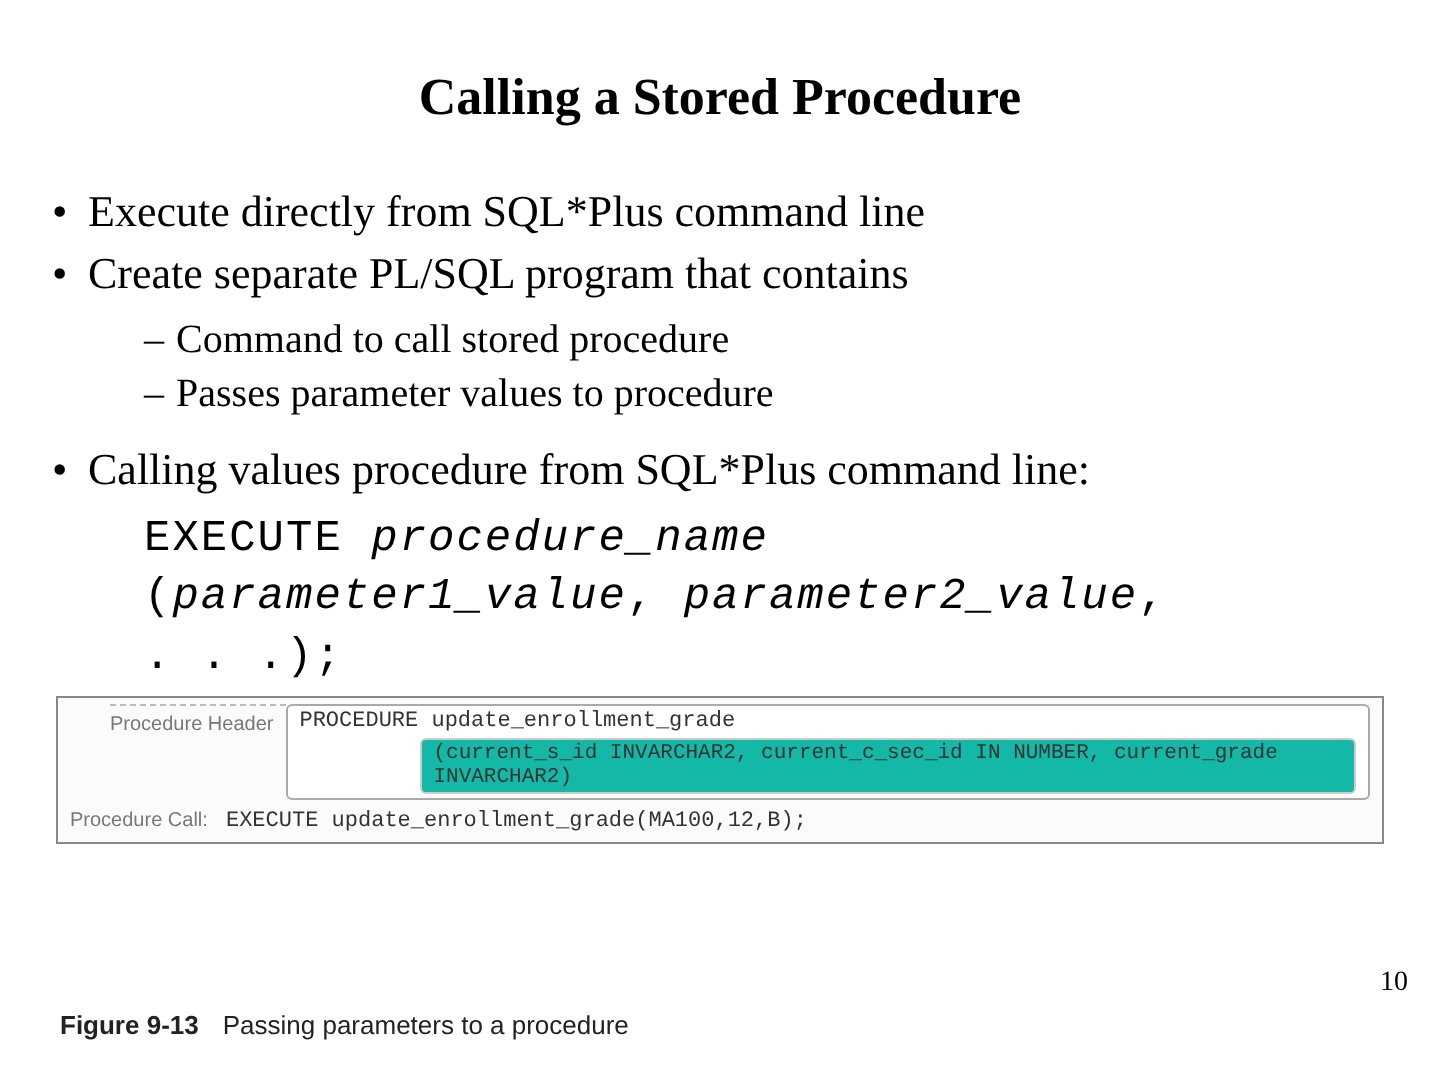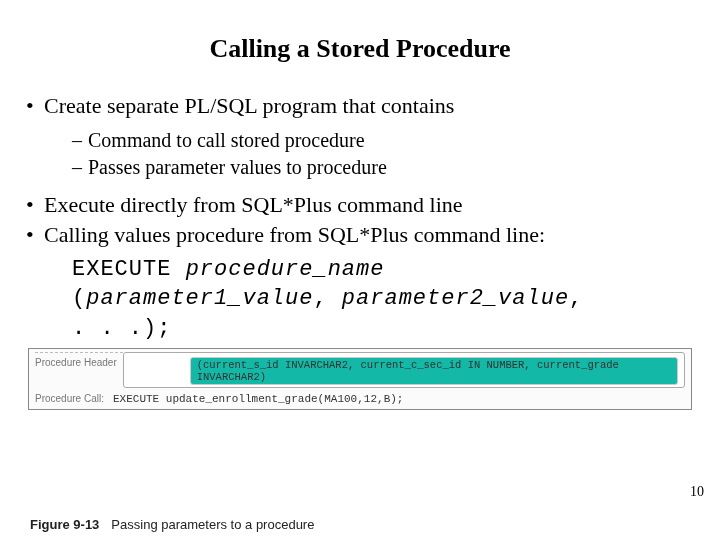--- a/index.html
+++ b/index.html
@@ -78,20 +78,21 @@
   .figure .hdr-row {
     display: flex;
     align-items: stretch;
   }
   .figure .hdr-label {
     font-size: 10px;
     color: #777;
     padding: 4px 6px 2px 0;
     white-space: nowrap;
     border-top: 1px dashed #bbb;
+    margin-left: 20px;
   }
   .figure .proc-box {
     border: 1px solid #aaa;
     border-radius: 3px;
     flex: 1;
     padding: 2px 6px;
     background: #fff;
   }
   .figure .proc-name {
     font-family: "Courier New", monospace;
@@ -127,63 +128,64 @@
   .page-num {
     position: absolute;
     right: 16px;
     bottom: 40px;
     font-size: 14px;
     font-family: "Times New Roman", serif;
   }
   .caption {
     position: absolute;
     left: 30px;
-    bottom: 8px;
+    bottom: 20px;
     font-family: Arial, Helvetica, sans-serif;
     font-size: 13px;
     color: #222;
   }
   .caption b { font-weight: bold; margin-right: 12px; }
 </style>
 </head>
 <body>
 
 <div class="slide">
 
   <div class="title">Calling a Stored Procedure</div>
 
   <ul class="top">
+    <li>Execute directly from SQL*Plus command line</li>
     <li>
       <span>Create separate PL/SQL program that contains</span>
       <ul class="sub">
         <li>Command to call stored procedure</li>
         <li>Passes parameter values to procedure</li>
       </ul>
     </li>
-    <li>Execute directly from SQL*Plus command line</li>
     <li>
       <span>Calling values procedure from SQL*Plus command line:</span>
       <div class="code-block">
         <div>
           <span class="mono">EXECUTE </span><span class="mono-i">procedure_name</span>
         </div>
         <div>
           <span class="mono">(</span><span class="mono-i">parameter1_value</span><span class="mono">, </span><span class="mono-i">parameter2_value</span><span class="mono">,</span>
         </div>
         <div>
           <span class="mono">. . .);</span>
         </div>
       </div>
     </li>
   </ul>
 
   <div class="figure">
     <div class="hdr-row">
       <div class="hdr-label">Procedure Header</div>
       <div class="proc-box">
+        <div class="proc-name">PROCEDURE update_enrollment_grade</div>
         <div class="proc-sig">(current_s_id INVARCHAR2, current_c_sec_id IN NUMBER, current_grade INVARCHAR2)</div>
       </div>
     </div>
     <div class="call-row">
       <span class="call-label">Procedure Call:</span>
       <span class="call-code">EXECUTE update_enrollment_grade(MA100,12,B);</span>
     </div>
   </div>
 
   <div class="page-num">10</div>

